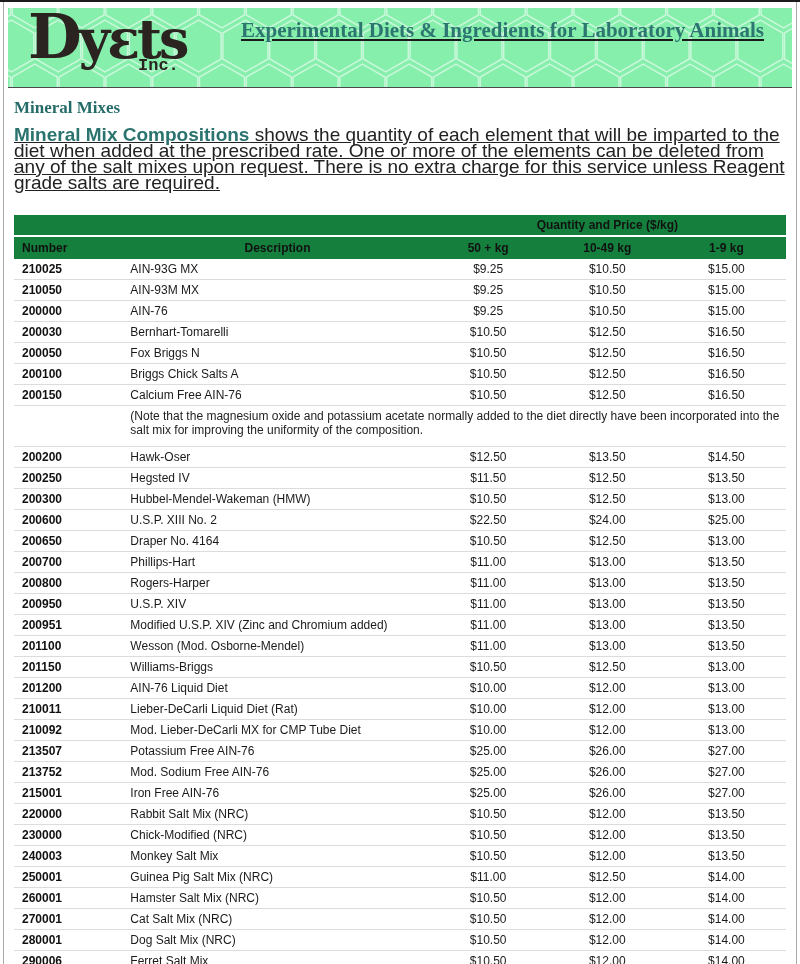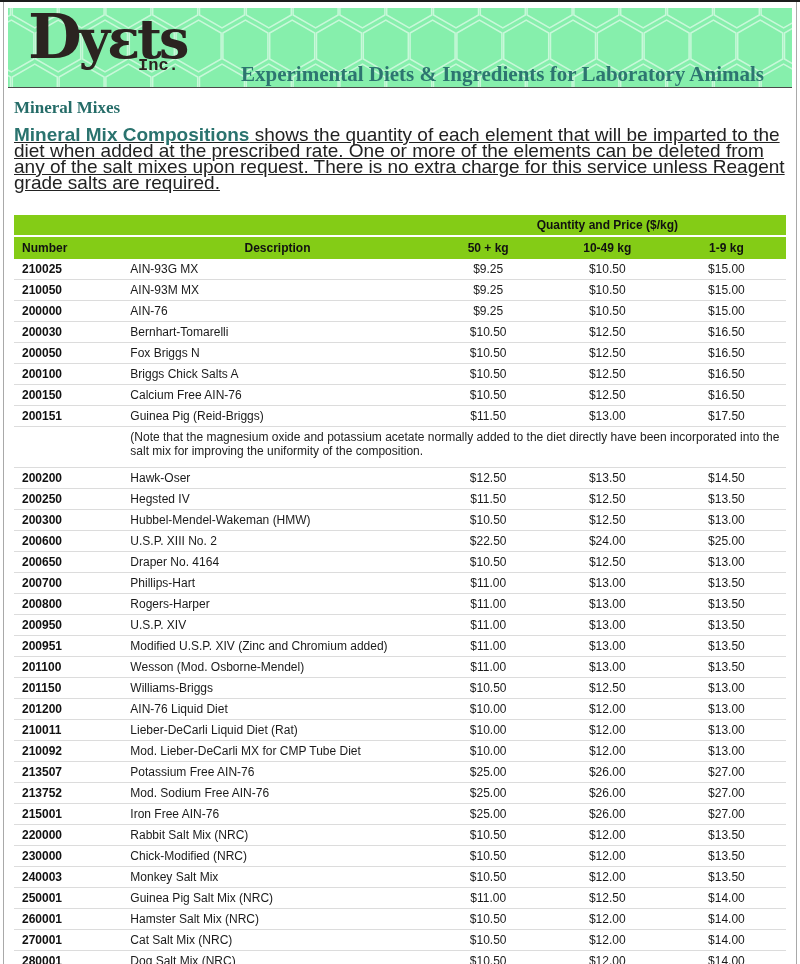--- a/index.html
+++ b/index.html
@@ -41,21 +41,21 @@
     color: #2b2320;
   }
   .logo-main .cap { font-size: 62px; }
   .logo-sub {
     font-family: Liberation Mono, monospace;
     font-weight: 700;
     font-size: 17px;
     color: #2b2320;
     margin: -10px 0 2px 110px;
   }
-  .tagline-wrap { flex: 1; display: flex; align-items: flex-end; justify-content: center; padding-top: 10px; }
+  .tagline-wrap { flex: 1; display: flex; align-items: flex-start; justify-content: center; padding-top: 10px; text-decoration: underline; }
   .tagline {
     font-family: "Liberation Serif", serif;
     font-weight: 700;
     font-size: 21px;
     color: #2d7570;
   }
   
   .content { padding: 0 6px; }
   .page-title {
     font-family: "Liberation Serif", serif;
@@ -76,21 +76,21 @@
     font-weight: 700;
     text-decoration: none;
   }
   
   table.price-table {
     width: 100%;
     border-collapse: collapse;
     font-size: 12px;
   }
   .price-table th {
-    background: #84cc16;
+    background: #15803d;
     font-weight: 700;
     color: #111;
     padding: 4px 4px;
     font-size: 12px;
   }
   .price-table tr.group-row th { border-bottom: 2px solid #fff; padding: 3px 4px; }
   .price-table th.h-number { text-align: left; width: 113px; padding-left: 8px; }
   .price-table th.h-desc { text-align: center; width: 305px; }
   .price-table th.h-price { text-align: center; width: 120px; }
   .price-table td {
@@ -251,27 +251,20 @@
             <td class="price">$16.50</td>
           </tr>
           <tr>
             <td class="num">200150</td>
             <td class="desc">Calcium Free AIN-76</td>
             <td class="price">$10.50</td>
             <td class="price">$12.50</td>
             <td class="price">$16.50</td>
           </tr>
           <tr>
-            <td class="num">200151</td>
-            <td class="desc">Guinea Pig (Reid-Briggs)</td>
-            <td class="price">$11.50</td>
-            <td class="price">$13.00</td>
-            <td class="price">$17.50</td>
-          </tr>
-          <tr>
             <td class="empty-num"></td>
             <td class="note-cell" colspan="4">(Note that the magnesium oxide and potassium acetate normally added to the diet directly have been incorporated into the salt mix for improving the uniformity of the composition.</td>
           </tr>
           <tr>
             <td class="num">200200</td>
             <td class="desc">Hawk-Oser</td>
             <td class="price">$12.50</td>
             <td class="price">$13.50</td>
             <td class="price">$14.50</td>
           </tr>

